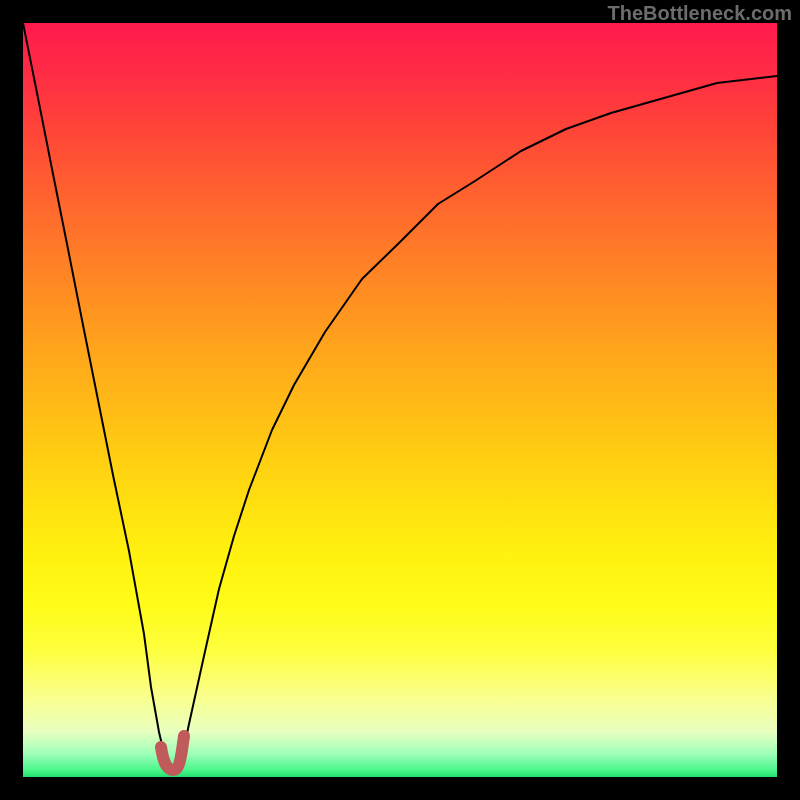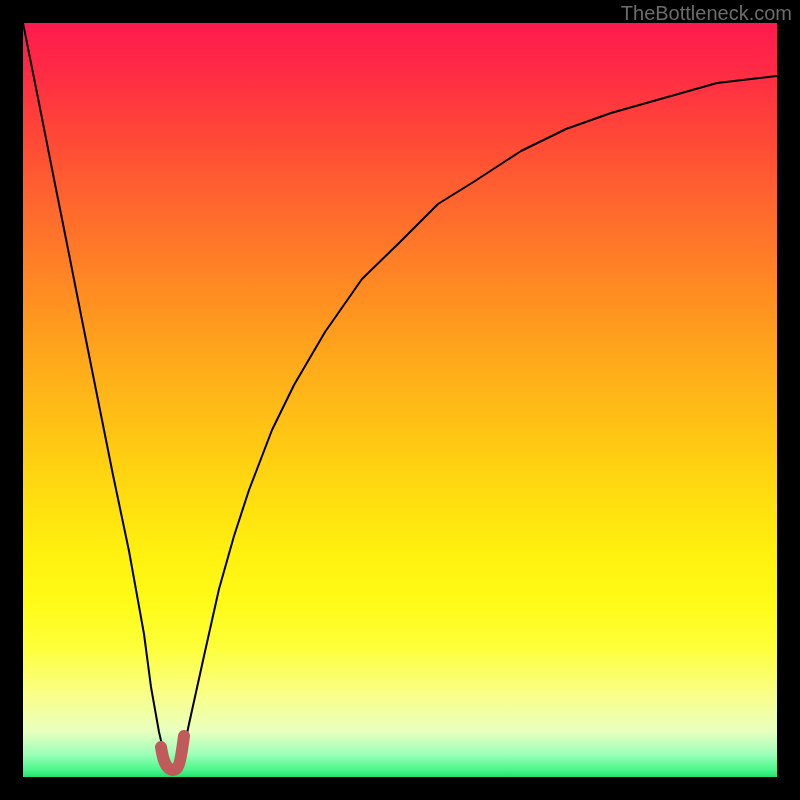--- a/index.html
+++ b/index.html
@@ -46,21 +46,21 @@
       #4cf78c 99%,
       #20e26e 100%
     );
   }
   .watermark {
     position: absolute;
     top: 2px;
     right: 8px;
     color: #6c6c6c;
     font-size: 20px;
-    font-weight: 400;
+    font-weight: 700;
     font-family: Arial, sans-serif;
     letter-spacing: 0px;
     z-index: 5;
   }
   svg.curve {
     position: absolute;
     inset: 0;
     width: 754px;
     height: 754px;
   }

